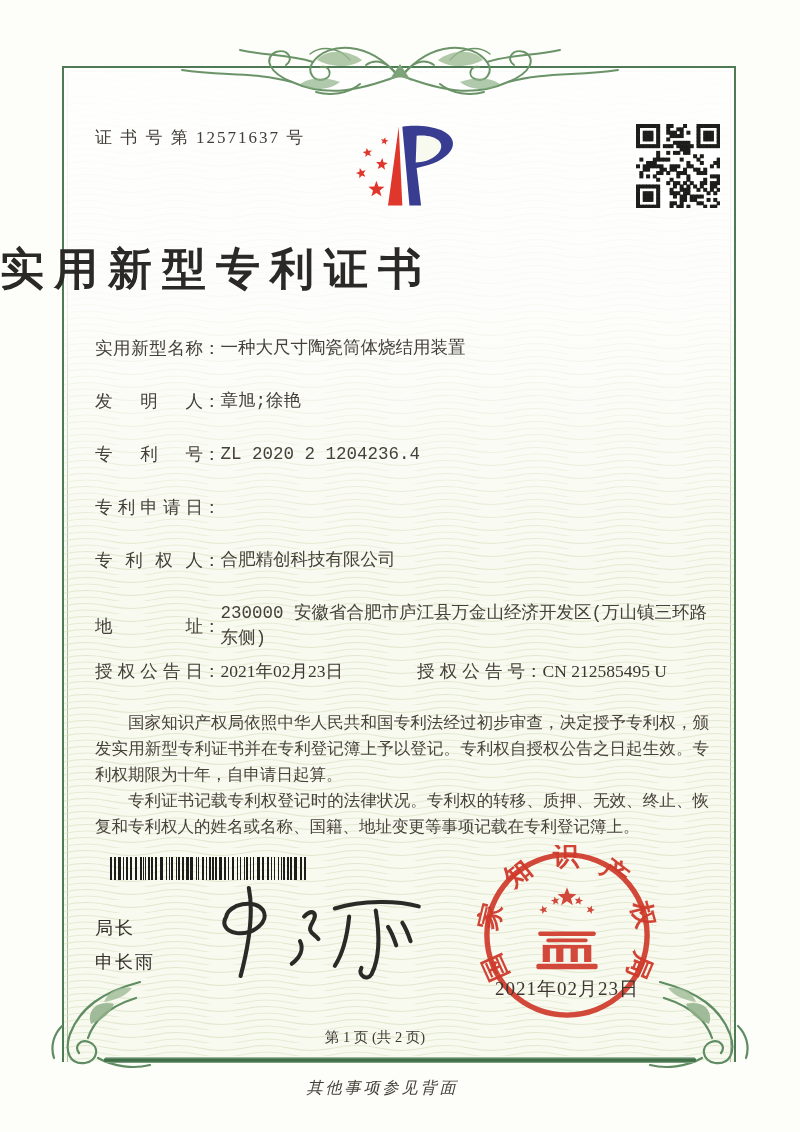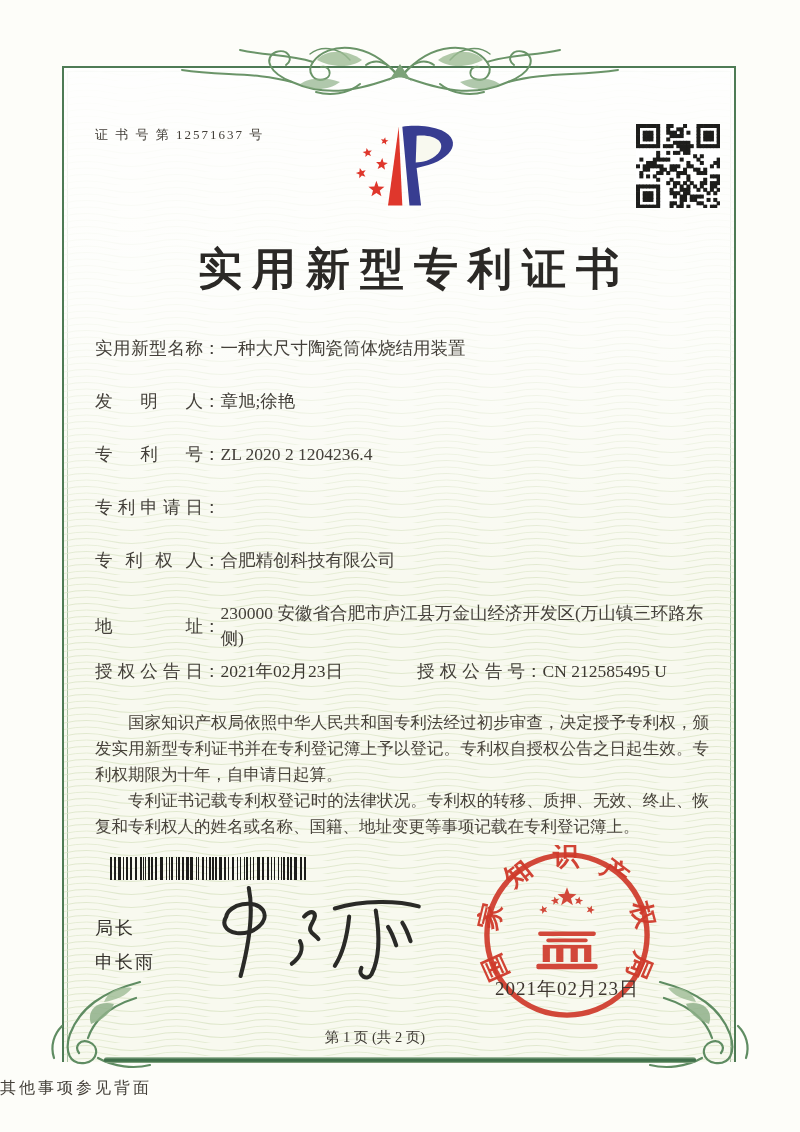--- a/index.html
+++ b/index.html
@@ -27,54 +27,54 @@
   .top-ornament{position:absolute;left:140px;top:20px;width:520px;height:92px;}
   .corner-ornament{position:absolute;width:112px;height:96px;}
   .corner-left{left:40px;top:976px;}
   .corner-right{left:648px;top:976px;transform:scaleX(-1);}
   .bottom-rule{
     position:absolute;left:104px;top:1057px;width:592px;height:6px;
     background:linear-gradient(to bottom,#b9cdb4,#3f6f49 35%,#3f6f49 72%,#9ab794);
     border-radius:3px;
   }
   
-  .cert-no{position:absolute;left:95px;top:126px;font-size:13px;letter-spacing:2px;color:#413d36;}
+  .cert-no{position:absolute;left:95px;top:126px;font-size:17px;letter-spacing:2px;color:#413d36;}
   .logo{position:absolute;left:338px;top:116px;width:134px;height:102px;}
   .qr{position:absolute;left:636px;top:124px;width:84px;height:84px;background:#fff;}
   .title{
-    position:absolute;left:0;right:0;top:240px;text-align:center;
-    font-size:44px;font-weight:700;letter-spacing:10px;color:#2b2926;margin-left:28px;
+    position:absolute;left:0;right:0;top:240px;
+    font-size:44px;font-weight:700;letter-spacing:10px;color:#2b2926;
   }
   
   .content{position:absolute;left:95px;top:336px;width:614px;font-size:17.5px;}
   .frow{display:flex;margin-bottom:28px;line-height:25px;align-items:center;}
   .flabel{
     display:inline-block;width:108px;flex:0 0 108px;
     text-align:justify;text-align-last:justify;color:#44403a;
   }
   .fcolon{flex:0 0 17px;color:#44403a;}
-  .fvalue{flex:1;color:#44403a;}
+  .fvalue{flex:1;color:#44403a;font-family:Liberation Mono, monospace;}
   .grant-row{display:flex;margin-bottom:26px;line-height:25px;}
   .grant-left{display:flex;width:322px;flex:0 0 322px;}
   .grant-right{display:flex;flex:1;}
   
   .body-text{margin-top:11px;color:#47423a;font-size:16.5px;line-height:26px;text-align:justify;}
   .body-text p{margin:0;text-indent:2em;}
   
   .barcode{position:absolute;left:110px;top:857px;width:202px;height:23px;}
   .sig-title{position:absolute;left:95px;top:916px;font-size:18px;color:#34312c;letter-spacing:2px;}
   .sig-name{position:absolute;left:95px;top:950px;font-size:18px;color:#34312c;letter-spacing:2px;}
   .signature{position:absolute;left:214px;top:880px;width:215px;height:106px;}
   .seal{position:absolute;left:477px;top:845px;width:180px;height:180px;}
   .seal-date{
     position:absolute;left:482px;top:976px;width:170px;text-align:center;
     font-size:19px;color:#3d362f;letter-spacing:1px;
   }
   .page-info{position:absolute;left:0;right:50px;top:1028px;text-align:center;font-size:14.5px;color:#3e3a33;}
-  .back-note{position:absolute;left:0;right:35px;top:1078px;text-align:left;font-size:16px;letter-spacing:3px;color:#45413a;}
+  .back-note{position:absolute;left:0;right:35px;top:1078px;text-align:center;font-size:16px;letter-spacing:3px;color:#45413a;font-style:italic;}
   svg{display:block;}
 </style>
 </head>
 <body>
 
 <div class="page">
 
   <div class="frame-outer">
     <div class="frame-inner"></div>
   </div>

